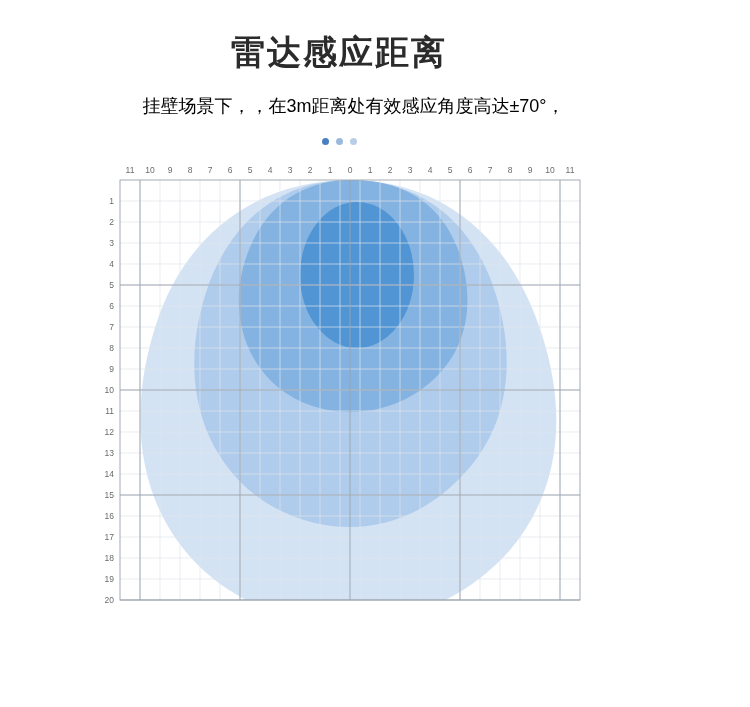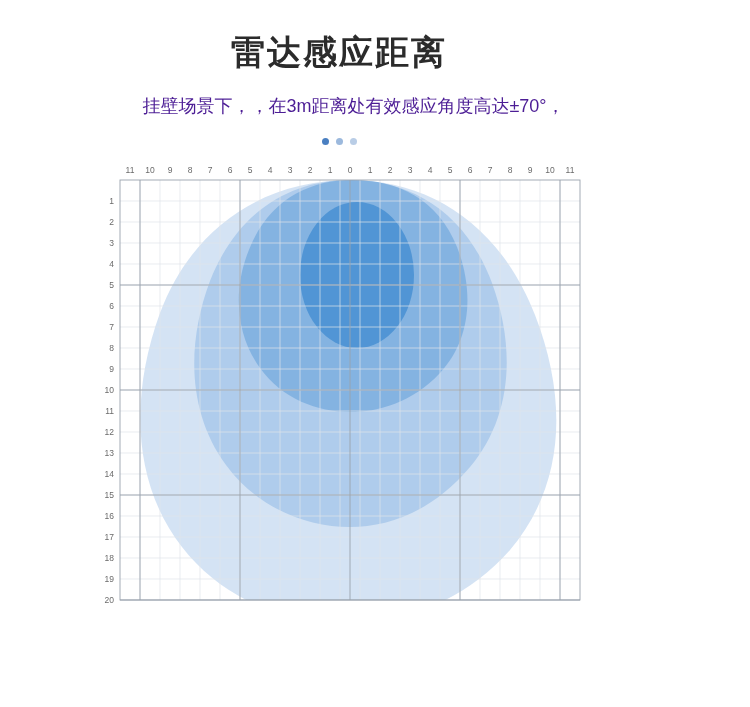--- a/index.html
+++ b/index.html
@@ -24,21 +24,21 @@
     font-size: 34px;
     font-weight: bold;
     color: #2b2b2b;
     letter-spacing: 2px;
     padding-top: 32px;
     line-height: 1.2;
   }
   .subtitle {
     text-align: center;
     font-size: 18px;
-    color: #4c1d95;
+    color: #000000;
     line-height: 1.75;
     margin-top: 18px;
     padding-left: 29px;
   }
   .subtitle div {
     white-space: nowrap;
   }
   .dots {
     display: flex;
     justify-content: center;

